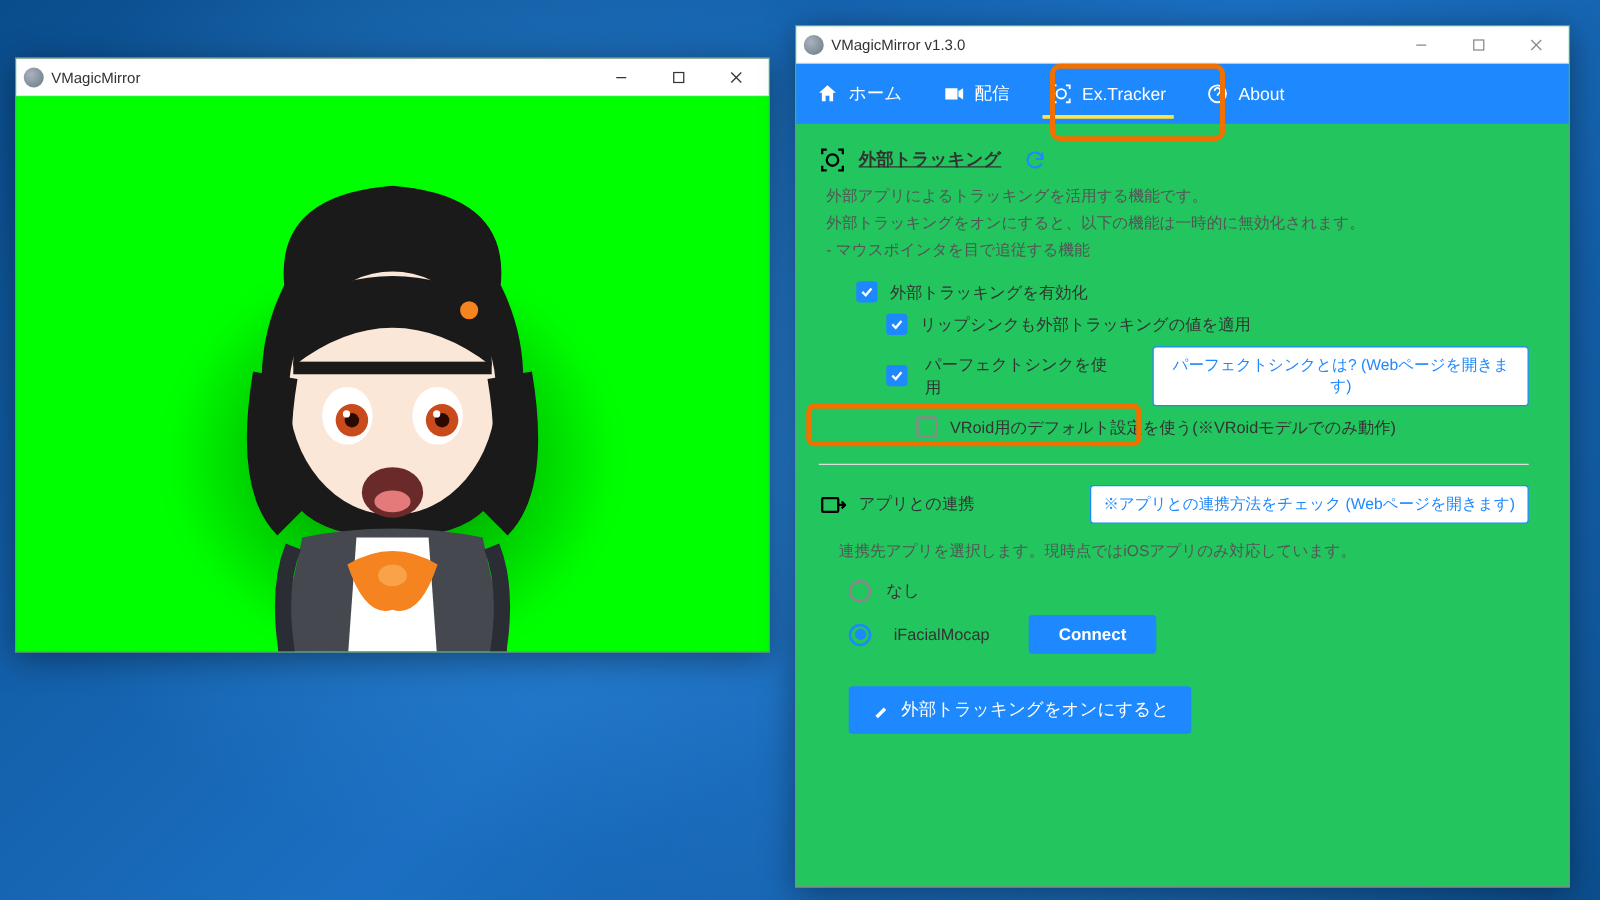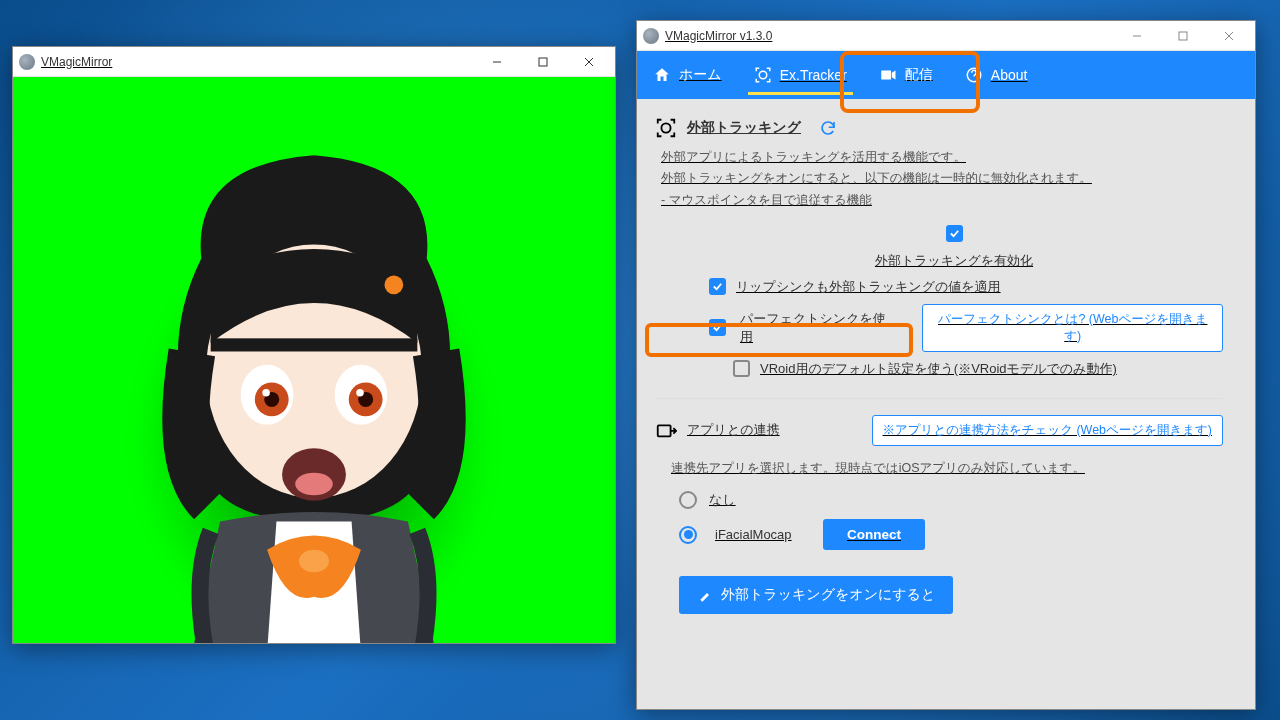--- a/index.html
+++ b/index.html
@@ -12,26 +12,26 @@
   }
   body::before {
     content: ""; position: absolute; inset: 0;
     background:
       radial-gradient(circle at 30% 40%, rgba(80,180,255,.35), transparent 40%),
       radial-gradient(circle at 70% 70%, rgba(50,140,230,.4), transparent 45%);
   }
 
   .window {
     position: absolute;
-    background: #e5e5e5;
+    background: #22c55e;
     border: 1px solid #888;
     box-shadow: 0 5px 25px rgba(0,0,0,.4);
-    display: flex; flex-direction: column; text-decoration: underline;
-  }
-  .left { left: 12px; top: 46px; width: 604px; height: 598px; text-align: right; }
+    display: flex; flex-direction: column;
+  }
+  .left { left: 12px; top: 46px; width: 604px; height: 476px; text-align: right; }
   .right { left: 636px; top: 20px; width: 620px; height: 690px; }
 
   .titlebar {
     height: 30px; display: flex; align-items: center;
     padding: 0 6px; background: #fff;
     border-bottom: 1px solid #e5e5e5;
     font-size: 12px; color: #333; gap: 6px;
   }
   .titlebar .app-icon {
     width: 16px; height: 16px; border-radius: 50%;
@@ -70,21 +70,21 @@
   .right-body::-webkit-scrollbar-track { background: #f0f0f0; }
 
   .sect-header { display: flex; align-items: center; gap: 10px; margin-bottom: 8px; }
   .sect-header .sicon { width: 22px; height: 22px; }
   .sect-header .stitle { font-weight: bold; text-decoration: underline; font-size: 14px; }
   .refresh { color: #1e88ff; width: 18px; height: 18px; margin-left: 8px; }
 
   .desc { font-size: 12.5px; color: #555; line-height: 1.7; margin: 4px 0 14px 6px; }
 
   .check-row { display: flex; align-items: center; gap: 10px; margin: 8px 0; }
-  .check-row.indent1 { margin-left: 30px; flex-direction: column; }
+  .check-row.indent1 { margin-left: 30px; }
   .check-row.indent2 { margin-left: 54px; }
   .chk {
     width: 17px; height: 17px; border-radius: 3px;
     display: inline-flex; align-items: center; justify-content: center;
     flex-shrink: 0;
   }
   .chk.on { background: #1e88ff; color: #fff; }
   .chk.off { border: 2px solid #888; }
   .chk svg { width: 11px; height: 11px; }
 
@@ -205,36 +205,36 @@
 
   <div class="tabs">
     <div class="tab">
       <span class="ticon">
           <svg viewBox="0 0 24 24" fill="#fff">
             <path d="M12 3l9 8h-3v9h-4v-6h-4v6H6v-9H3z"></path>
           </svg>
         </span>
       <span>ホーム</span>
     </div>
+    <div class="tab">
+      <span class="ticon">
+          <svg viewBox="0 0 24 24" fill="#fff">
+            <path d="M3 6h13v12H3z M17 9l5-3v12l-5-3z"></path>
+          </svg>
+        </span>
+      <span>配信</span>
+    </div>
     <div class="tab active">
       <span class="ticon">
           <svg viewBox="0 0 24 24" fill="none" stroke="#fff" stroke-width="2">
             <circle cx="12" cy="12" r="5"></circle>
             <path d="M3 7V3h4M21 7V3h-4M3 17v4h4M21 17v4h-4"></path>
           </svg>
         </span>
       <span>Ex.Tracker</span>
-    </div>
-    <div class="tab">
-      <span class="ticon">
-          <svg viewBox="0 0 24 24" fill="#fff">
-            <path d="M3 6h13v12H3z M17 9l5-3v12l-5-3z"></path>
-          </svg>
-        </span>
-      <span>配信</span>
     </div>
     <div class="tab">
       <span class="ticon">
           <svg viewBox="0 0 24 24" fill="none" stroke="#fff" stroke-width="2">
             <circle cx="12" cy="12" r="9"></circle>
             <path d="M9 9a3 3 0 115 2c-1 1-2 1.5-2 3M12 18h.01"></path>
           </svg>
         </span>
       <span>About</span>
     </div>

